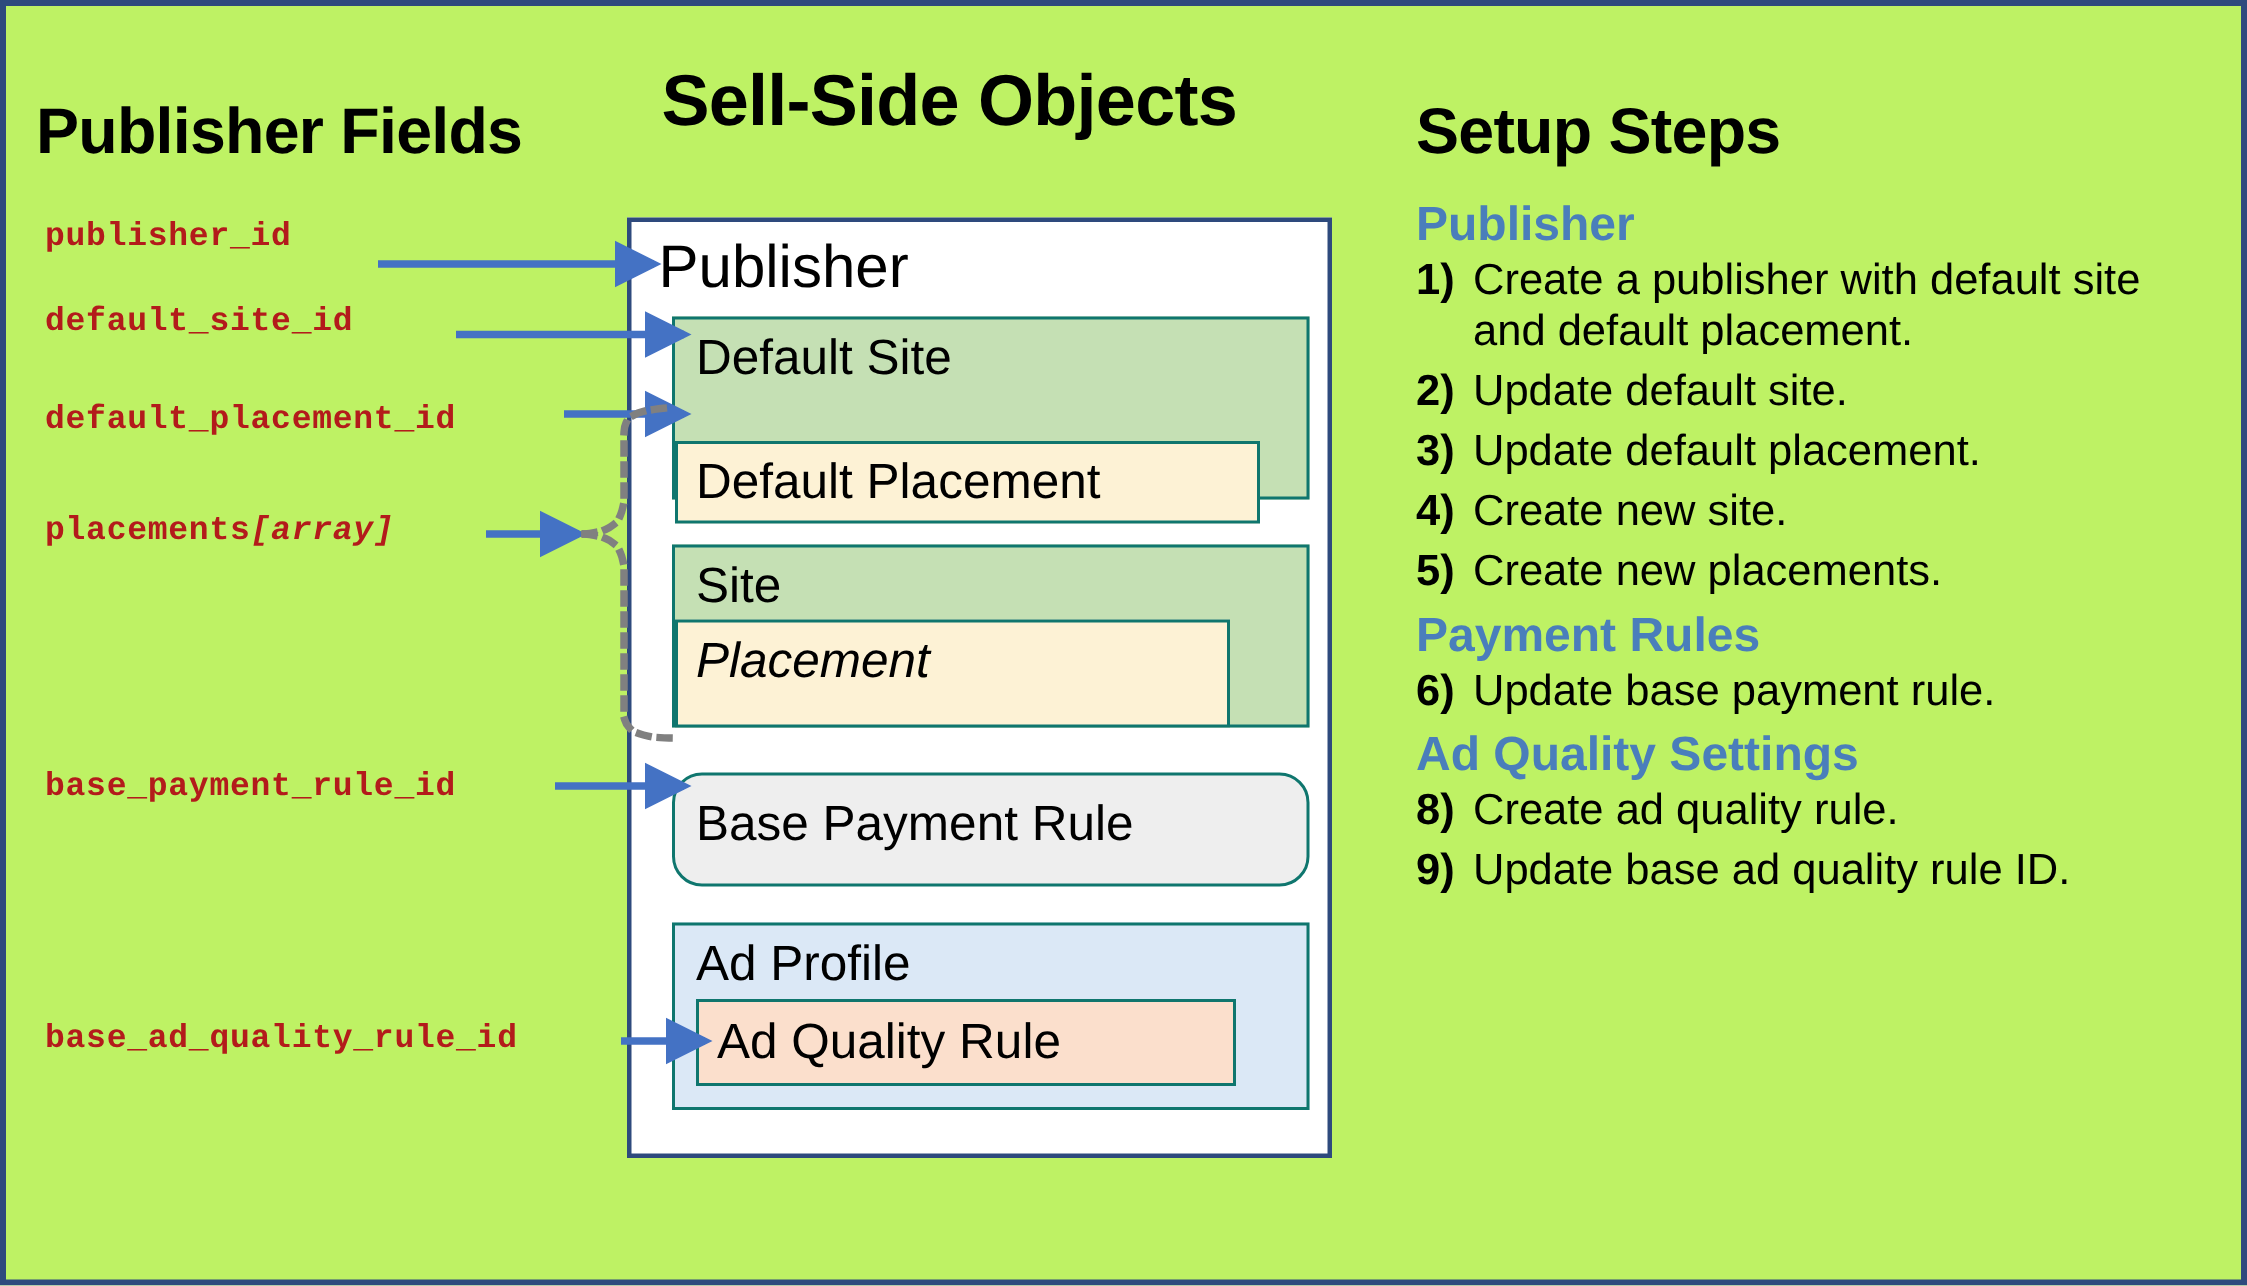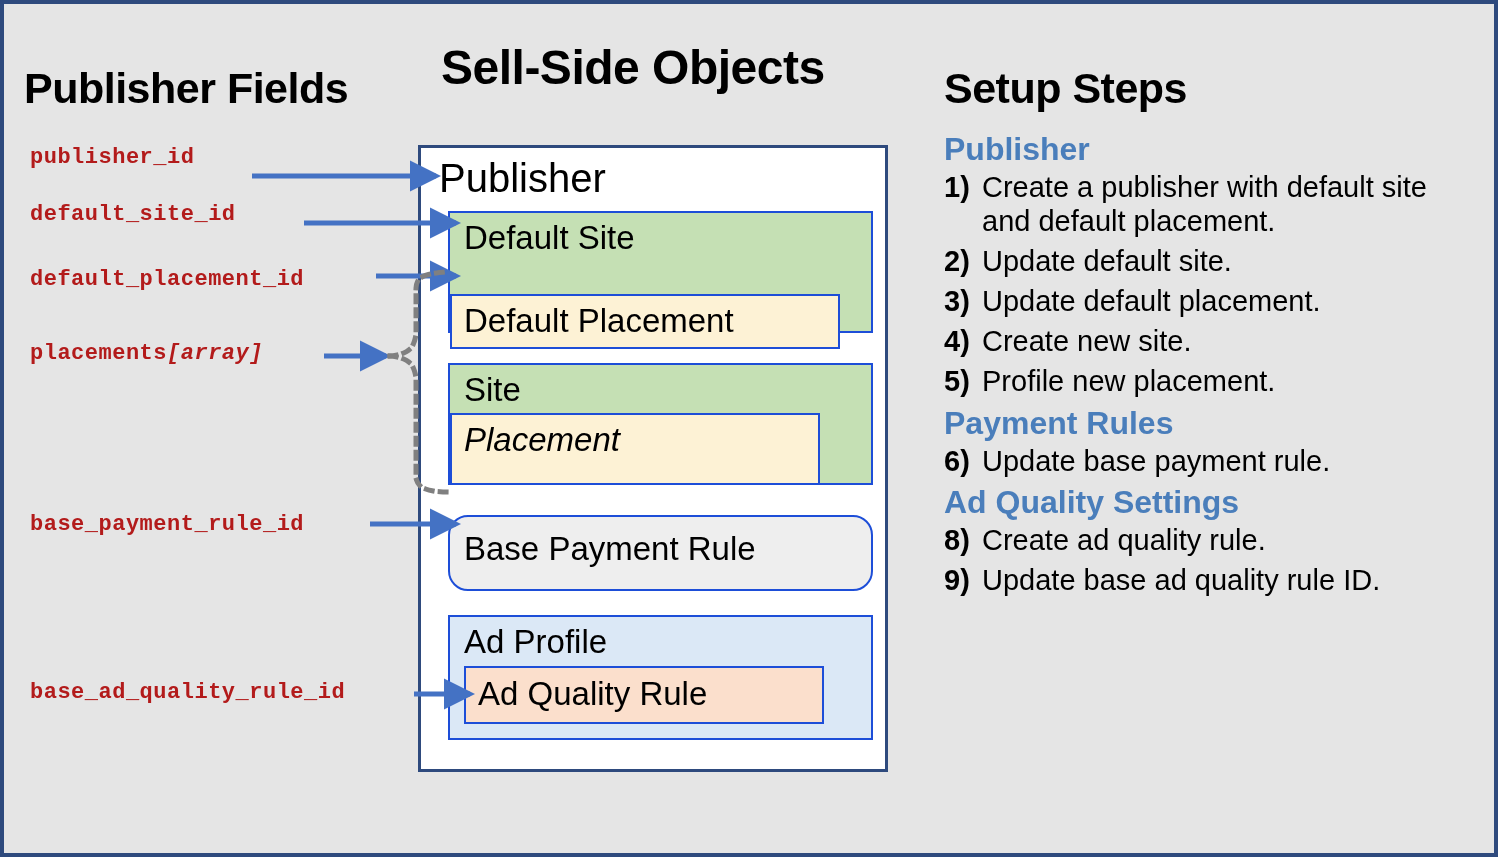--- a/index.html
+++ b/index.html
@@ -4,21 +4,21 @@
 <style>
   html, body {
     margin: 0;
     padding: 0;
     background: #ffffff;
   }
   #canvas {
     position: relative;
     width: 1498px;
     height: 857px;
-    background: #e5e5e5;
+    background: #bef264;
     box-sizing: border-box;
     border: 4px solid #2e4a7d;
     overflow: hidden;
     font-family: "Liberation Sans", sans-serif;
   }
 
   
   .col-title {
     position: absolute;
     font-family: "Liberation Sans", sans-serif;
@@ -62,21 +62,21 @@
     top: 8px;
     font-size: 40px;
     color: #000000;
     font-family: "Liberation Sans", sans-serif;
     white-space: nowrap;
   }
 
   .obj-box {
     position: absolute;
     box-sizing: border-box;
-    border: 2px solid #1d4ed8;
+    border: 2px solid #0f766e;
   }
   .obj-label {
     position: absolute;
     font-family: "Liberation Sans", sans-serif;
     font-size: 33px;
     color: #000000;
     white-space: nowrap;
   }
 
   
@@ -266,21 +266,21 @@
     <div class="step-item">
       <span class="num">2)</span><span>Update default site.</span>
     </div>
     <div class="step-item">
       <span class="num">3)</span><span>Update default placement.</span>
     </div>
     <div class="step-item">
       <span class="num">4)</span><span>Create new site.</span>
     </div>
     <div class="step-item">
-      <span class="num">5)</span><span>Profile new placement.</span>
+      <span class="num">5)</span><span>Create new placements.</span>
     </div>
 
     <div class="step-section-header">Payment Rules</div>
 
     <div class="step-item">
       <span class="num">6)</span><span>Update base payment rule.</span>
     </div>
 
     <div class="step-section-header">Ad Quality Settings</div>
 

